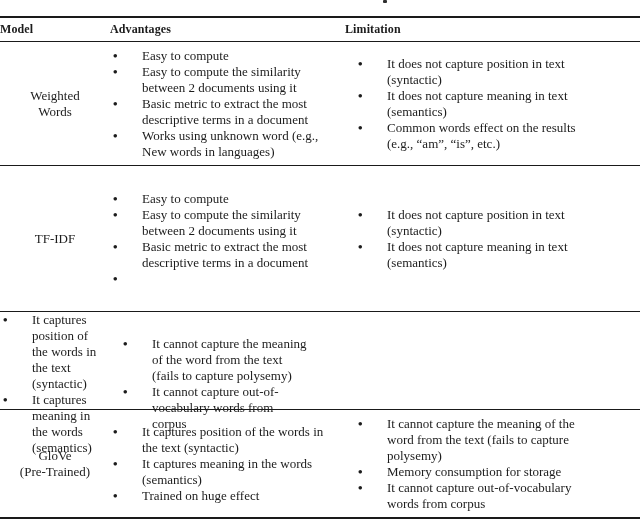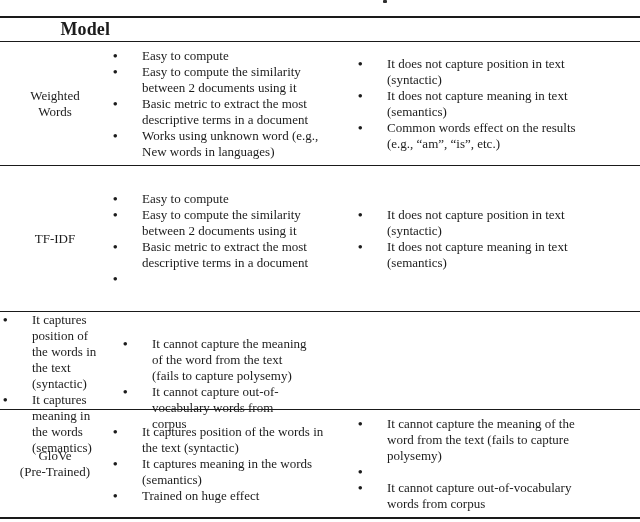--- a/index.html
+++ b/index.html
@@ -28,23 +28,23 @@
     border-bottom: 2.5px solid #1a1a1a;
   }
   .hrow {
     display: grid;
     grid-template-columns: 110px 235px 295px;
     height: 23px;
     align-items: center;
     border-bottom: 1.5px solid #1a1a1a;
   }
   .hcell {
-    text-align: right;
+    text-align: left;
     font-weight: bold;
-    font-size: 18px;
+    font-size: 12px;
     letter-spacing: 0.1px;
   }
   .brow {
     display: grid;
     grid-template-columns: 110px 235px 295px;
     border-bottom: 1px solid #1a1a1a;
   }
   .brow:last-child { border-bottom: none; }
   .tbody .brow:nth-child(1) { height: 123px; }
   .tbody .brow:nth-child(2) { height: 145px; }
@@ -82,20 +82,22 @@
 </head>
 <body>
 
 <div class="page">
 
   <div class="caption-frag"></div>
 
   <div class="tbl">
     <div class="hrow">
       <div class="hcell">Model</div>
+      <div class="hcell">Advantages</div>
+      <div class="hcell">Limitation</div>
     </div>
     <div class="tbody">
   <div class="brow">
     <div class="model-cell">
             <div class="model-line">Weighted</div>
             <div class="model-line">Words</div>
           </div>
     <div class="acell">
       <ul class="adv-list">
               <li>
@@ -220,20 +222,21 @@
             </ul>
     </div>
     <div class="acell">
       <ul class="lim-list">
               <li>
                 <span class="bullet">•</span>
                 <span class="btext">It cannot capture the meaning of the word from the text (fails to capture polysemy)</span>
               </li>
               <li>
                 <span class="bullet">•</span>
+                <span class="btext">Memory consumption for storage</span>
               </li>
               <li>
                 <span class="bullet">•</span>
                 <span class="btext">It cannot capture out-of-vocabulary words from corpus</span>
               </li>
             </ul>
     </div>
   </div>
 </div>
   </div>

